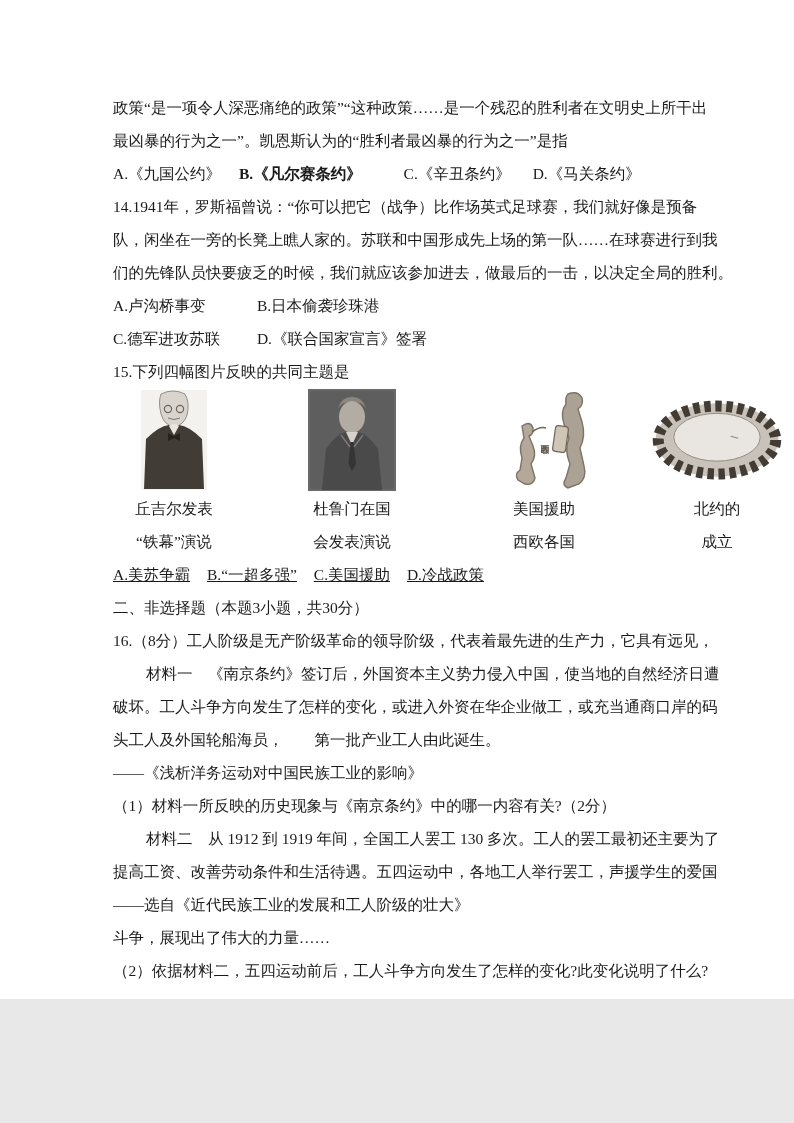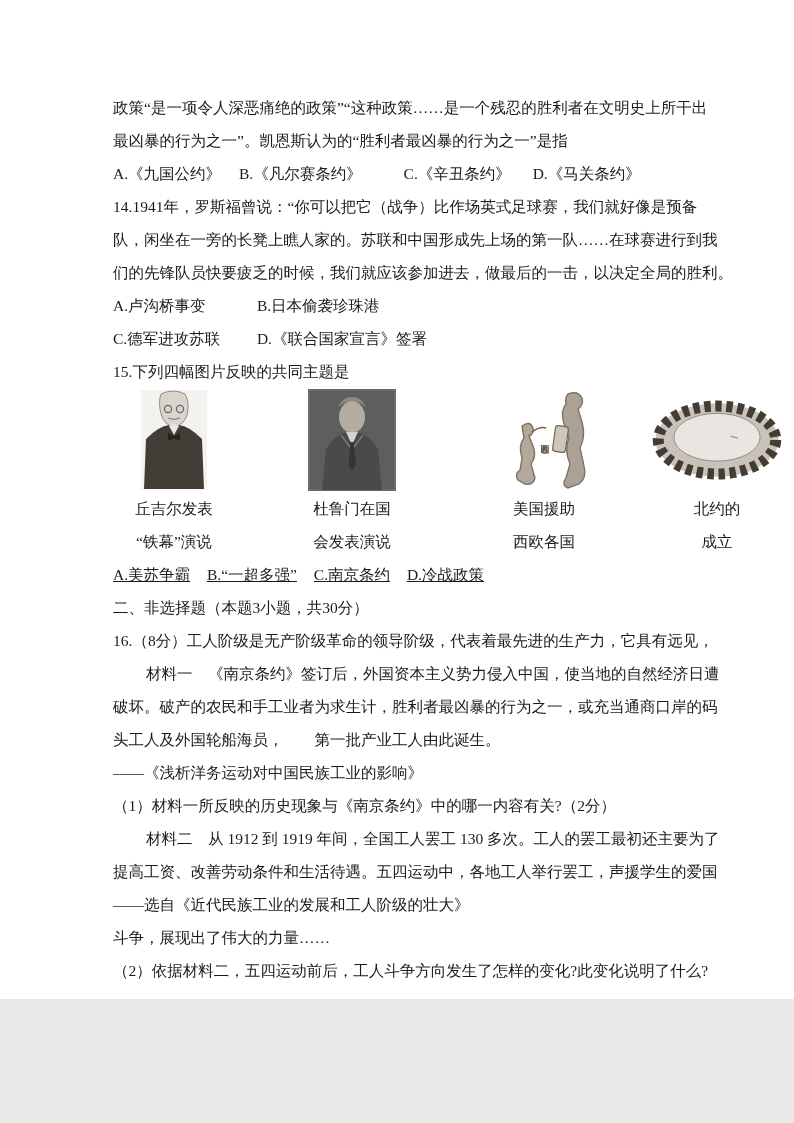--- a/index.html
+++ b/index.html
@@ -18,21 +18,21 @@
     left:113px; top:91px;
     width:578px;
     font-size:15.5px;
     line-height:33px;
   }
   .tline { white-space:nowrap; height:33px; }
   .right { }
   .indent2 { text-indent:33px; }
   
   .q13opts span:nth-child(1){ margin-right:14px; }
-  .q13opts span:nth-child(2){ margin-right:38px; }
+  .q13opts span:nth-child(2){ margin-right:38px;font-weight:bold; }
   .q13opts span:nth-child(3){ margin-right:18px; }
   .optw { display:inline-block; min-width:140px; }
   .q15opts span { margin-right:13px;text-decoration:underline; }
   
   .figgrid {
     display:grid;
     grid-template-columns:122px 172px 150px 134px;
     width:578px;
     gap:31px;
   }
@@ -141,30 +141,30 @@
     <div class="figgrid">
       <div class="capcell">“铁幕”演说</div>
       <div class="capcell">会发表演说</div>
       <div class="capcell">西欧各国</div>
       <div class="capcell">成立</div>
     </div>
 
     <div class="tline q15opts">
       <span>A.美苏争霸</span>
       <span>B.“一超多强”</span>
-      <span>C.南京条约</span>
+      <span>C.美国援助</span>
       <span>D.冷战政策</span>
     </div>
 
     <div class="tline">二、非选择题（本题3小题，共30分）</div>
 
     <div class="tline">16.（8分）工人阶级是无产阶级革命的领导阶级，代表着最先进的生产力，它具有远见，</div>
 
     <div class="tline indent2">材料一　《南京条约》签订后，外国资本主义势力侵入中国，使当地的自然经济日遭</div>
-    <div class="tline">破坏。破产的农民和手工业者为求生计，胜利者最凶暴的行为之一，或充当通商口岸的码</div>
+    <div class="tline">破坏。工人斗争方向发生了怎样的变化，或进入外资在华企业做工，或充当通商口岸的码</div>
     <div class="tline">头工人及外国轮船海员，　　第一批产业工人由此诞生。</div>
     <div class="tline right">——《浅析洋务运动对中国民族工业的影响》</div>
 
     <div class="tline">（1）材料一所反映的历史现象与《南京条约》中的哪一内容有关?（2分）</div>
 
     <div class="tline indent2">材料二　从 1912 到 1919 年间，全国工人罢工 130 多次。工人的罢工最初还主要为了</div>
     <div class="tline">提高工资、改善劳动条件和生活待遇。五四运动中，各地工人举行罢工，声援学生的爱国</div>
     <div class="tline right">——选自《近代民族工业的发展和工人阶级的壮大》</div>
     <div class="tline">斗争，展现出了伟大的力量……</div>
 

